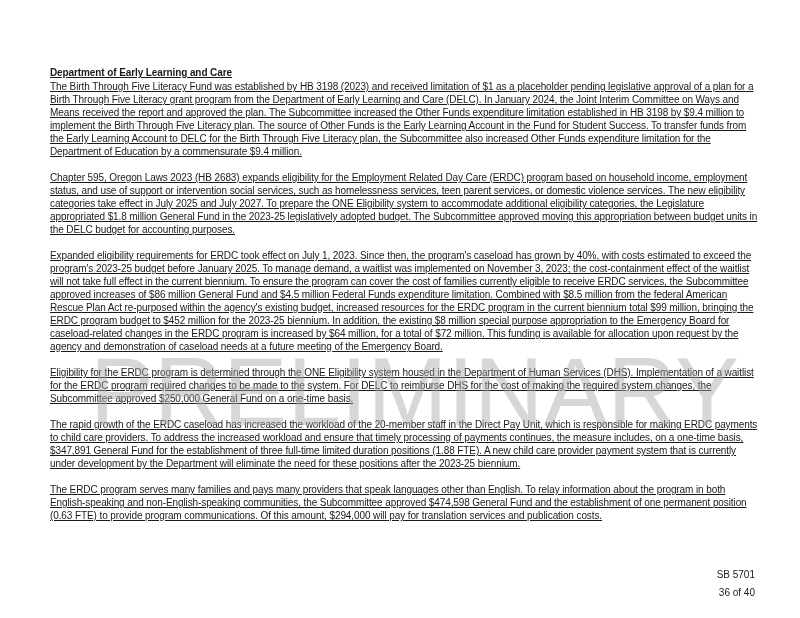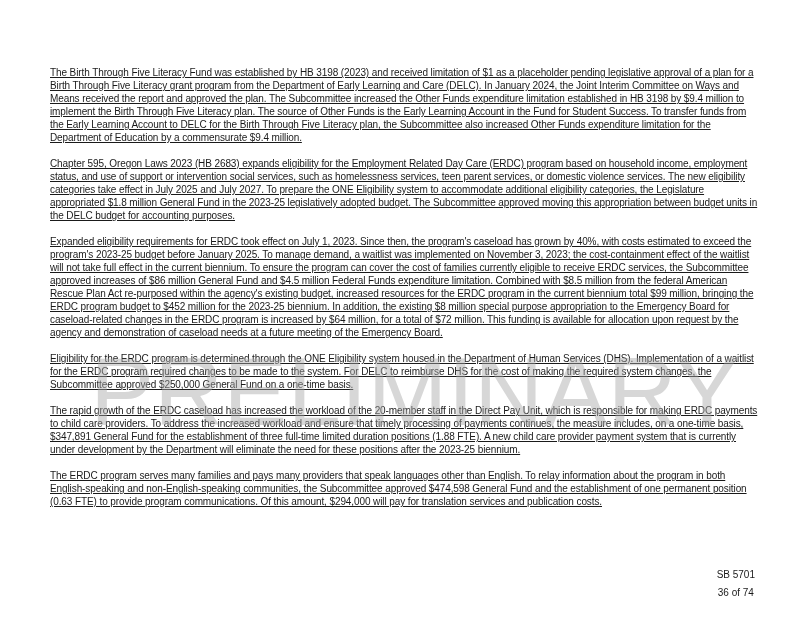--- a/index.html
+++ b/index.html
@@ -45,43 +45,44 @@
     color: rgba(166, 166, 166, 0.45);
     white-space: nowrap;
     pointer-events: none;
     user-select: none;
     z-index: 5;
   }
   .footer {
     position: absolute;
     right: 45px;
     top: 568px;
-    text-align: center;
+    text-align: right;
     color: #1a1a1a;
     font-size: 10px;
     line-height: 13px;
   }
   .footer .footer-line2 {
     margin-top: 5px;
   }
 </style>
 </head>
 <body>
 
 <div class="page">
 
   <div class="content">
+    <div class="heading">Department of Early Learning and Care</div>
     <p>The Birth Through Five Literacy Fund was established by HB 3198 (2023) and received limitation of $1 as a placeholder pending legislative approval of a plan for a Birth Through Five Literacy grant program from the Department of Early Learning and Care (DELC). In January 2024, the Joint Interim Committee on Ways and Means received the report and approved the plan. The Subcommittee increased the Other Funds expenditure limitation established in HB 3198 by $9.4 million to implement the Birth Through Five Literacy plan. The source of Other Funds is the Early Learning Account in the Fund for Student Success. To transfer funds from the Early Learning Account to DELC for the Birth Through Five Literacy plan, the Subcommittee also increased Other Funds expenditure limitation for the Department of Education by a commensurate $9.4 million.</p>
     <p>Chapter 595, Oregon Laws 2023 (HB 2683) expands eligibility for the Employment Related Day Care (ERDC) program based on household income, employment status, and use of support or intervention social services, such as homelessness services, teen parent services, or domestic violence services. The new eligibility categories take effect in July 2025 and July 2027. To prepare the ONE Eligibility system to accommodate additional eligibility categories, the Legislature appropriated $1.8 million General Fund in the 2023-25 legislatively adopted budget. The Subcommittee approved moving this appropriation between budget units in the DELC budget for accounting purposes.</p>
     <p>Expanded eligibility requirements for ERDC took effect on July 1, 2023. Since then, the program's caseload has grown by 40%, with costs estimated to exceed the program's 2023-25 budget before January 2025. To manage demand, a waitlist was implemented on November 3, 2023; the cost-containment effect of the waitlist will not take full effect in the current biennium. To ensure the program can cover the cost of families currently eligible to receive ERDC services, the Subcommittee approved increases of $86 million General Fund and $4.5 million Federal Funds expenditure limitation. Combined with $8.5 million from the federal American Rescue Plan Act re-purposed within the agency's existing budget, increased resources for the ERDC program in the current biennium total $99 million, bringing the ERDC program budget to $452 million for the 2023-25 biennium. In addition, the existing $8 million special purpose appropriation to the Emergency Board for caseload-related changes in the ERDC program is increased by $64 million, for a total of $72 million. This funding is available for allocation upon request by the agency and demonstration of caseload needs at a future meeting of the Emergency Board.</p>
     <p>Eligibility for the ERDC program is determined through the ONE Eligibility system housed in the Department of Human Services (DHS). Implementation of a waitlist for the ERDC program required changes to be made to the system. For DELC to reimburse DHS for the cost of making the required system changes, the Subcommittee approved $250,000 General Fund on a one-time basis.</p>
     <p>The rapid growth of the ERDC caseload has increased the workload of the 20-member staff in the Direct Pay Unit, which is responsible for making ERDC payments to child care providers. To address the increased workload and ensure that timely processing of payments continues, the measure includes, on a one-time basis, $347,891 General Fund for the establishment of three full-time limited duration positions (1.88 FTE). A new child care provider payment system that is currently under development by the Department will eliminate the need for these positions after the 2023-25 biennium.</p>
     <p>The ERDC program serves many families and pays many providers that speak languages other than English. To relay information about the program in both English-speaking and non-English-speaking communities, the Subcommittee approved $474,598 General Fund and the establishment of one permanent position (0.63 FTE) to provide program communications. Of this amount, $294,000 will pay for translation services and publication costs.</p>
   </div>
 
   <div class="watermark">PRELIMINARY</div>
 
   <div class="footer">
     <div class="footer-line1">SB 5701</div>
-    <div class="footer-line2">36 of 74</div>
+    <div class="footer-line2">36 of 40</div>
   </div>
 
 </div>
 
 </body></html>

